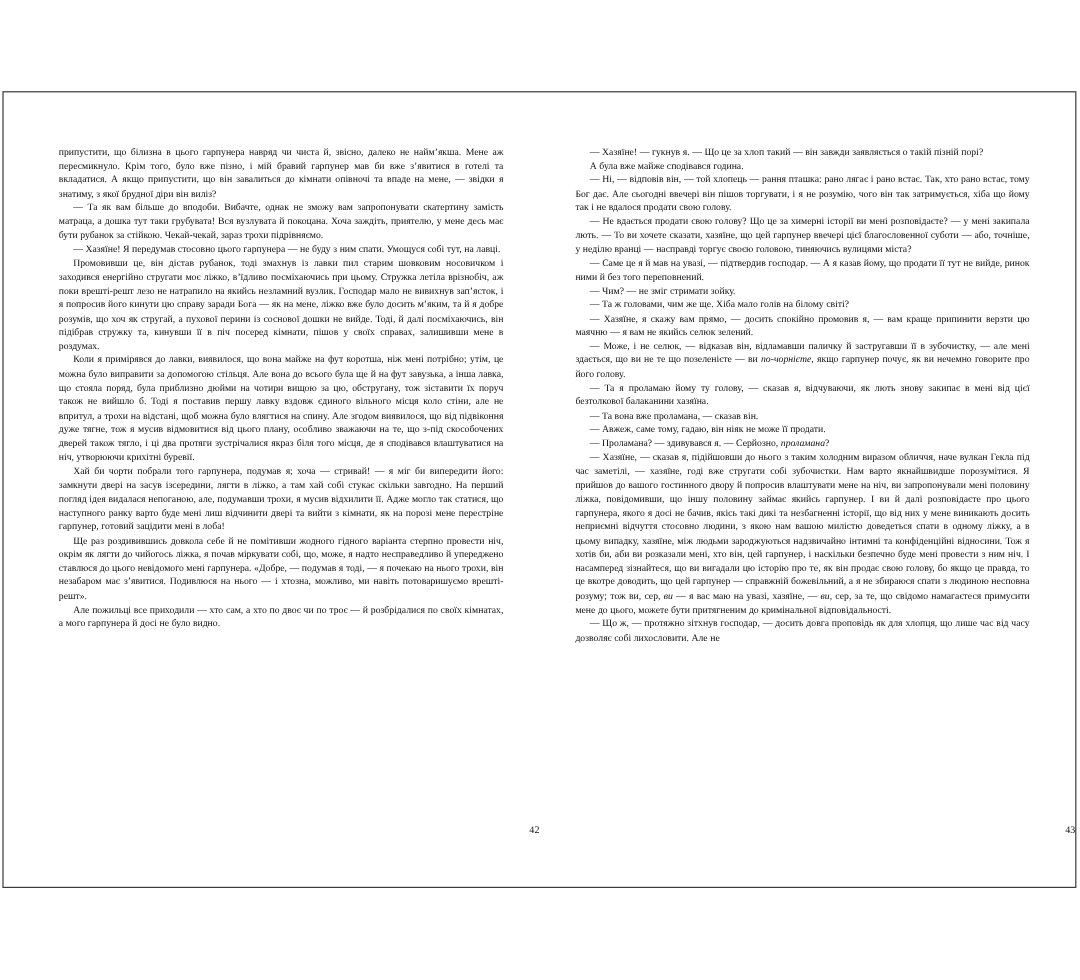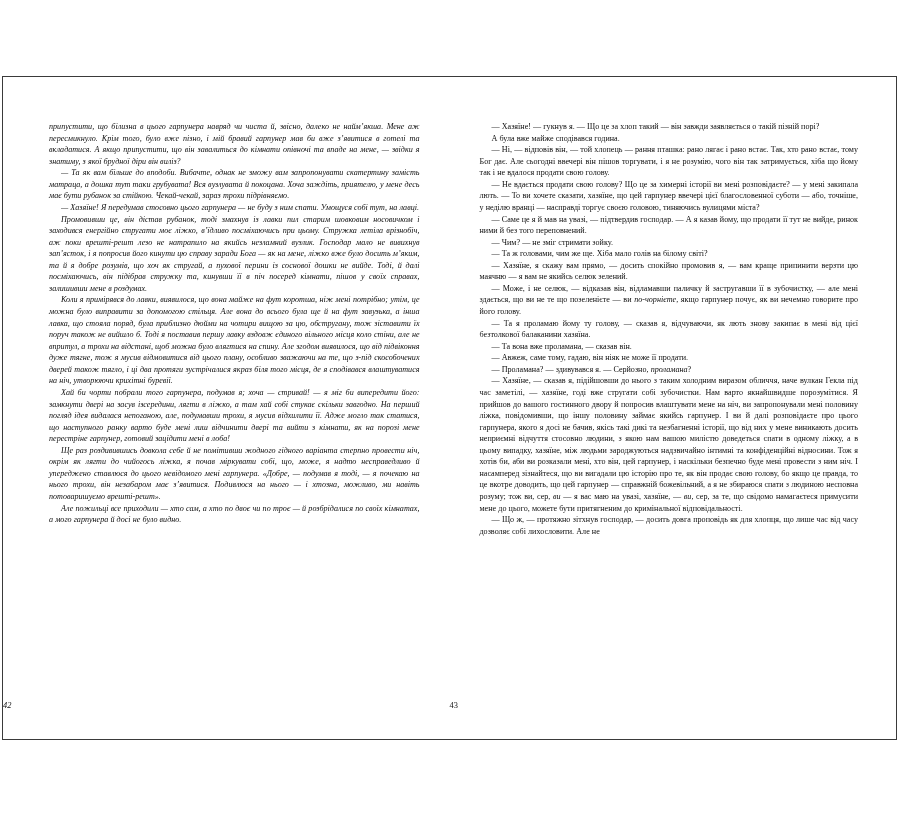--- a/index.html
+++ b/index.html
@@ -28,21 +28,21 @@
     flex-direction: row;
   }
 
   .page {
     position: relative;
     box-sizing: border-box;
     height: 100%;
     flex: 1 1 50%;
   }
 
-  .page-left   { padding: 44px 30px 0 46px; font-style: italic; }
+  .page-left   { padding: 44px 30px 0 46px; }
   .page-right  { padding: 44px 38px 0 30px; }
 
   .textblock {
     font-size: 8.1px;
     line-height: 11.57px;
     text-align: justify;
     text-justify: inter-word;
     color: #0c0c0c;
     letter-spacing: 0.0px;
     word-spacing: 0.1px;
@@ -57,24 +57,24 @@
   .textblock p.ind {
     text-indent: 12px;
   }
 
   .textblock i, .textblock em {
     font-style: italic;
   }
 
   .folio {
     position: absolute;
-    top: 624px;
+    top: 610px;
     font-size: 8.4px;
     color: #111;
-    text-align: left;
+    text-align: right;
     width: 100%;
     left: 0;
   }
   .page-left .folio  { padding-right: 36px; }
   .page-right .folio { padding-right: 14px; }
 </style>
 </head>
 <body>
 
 <div id="spread">

